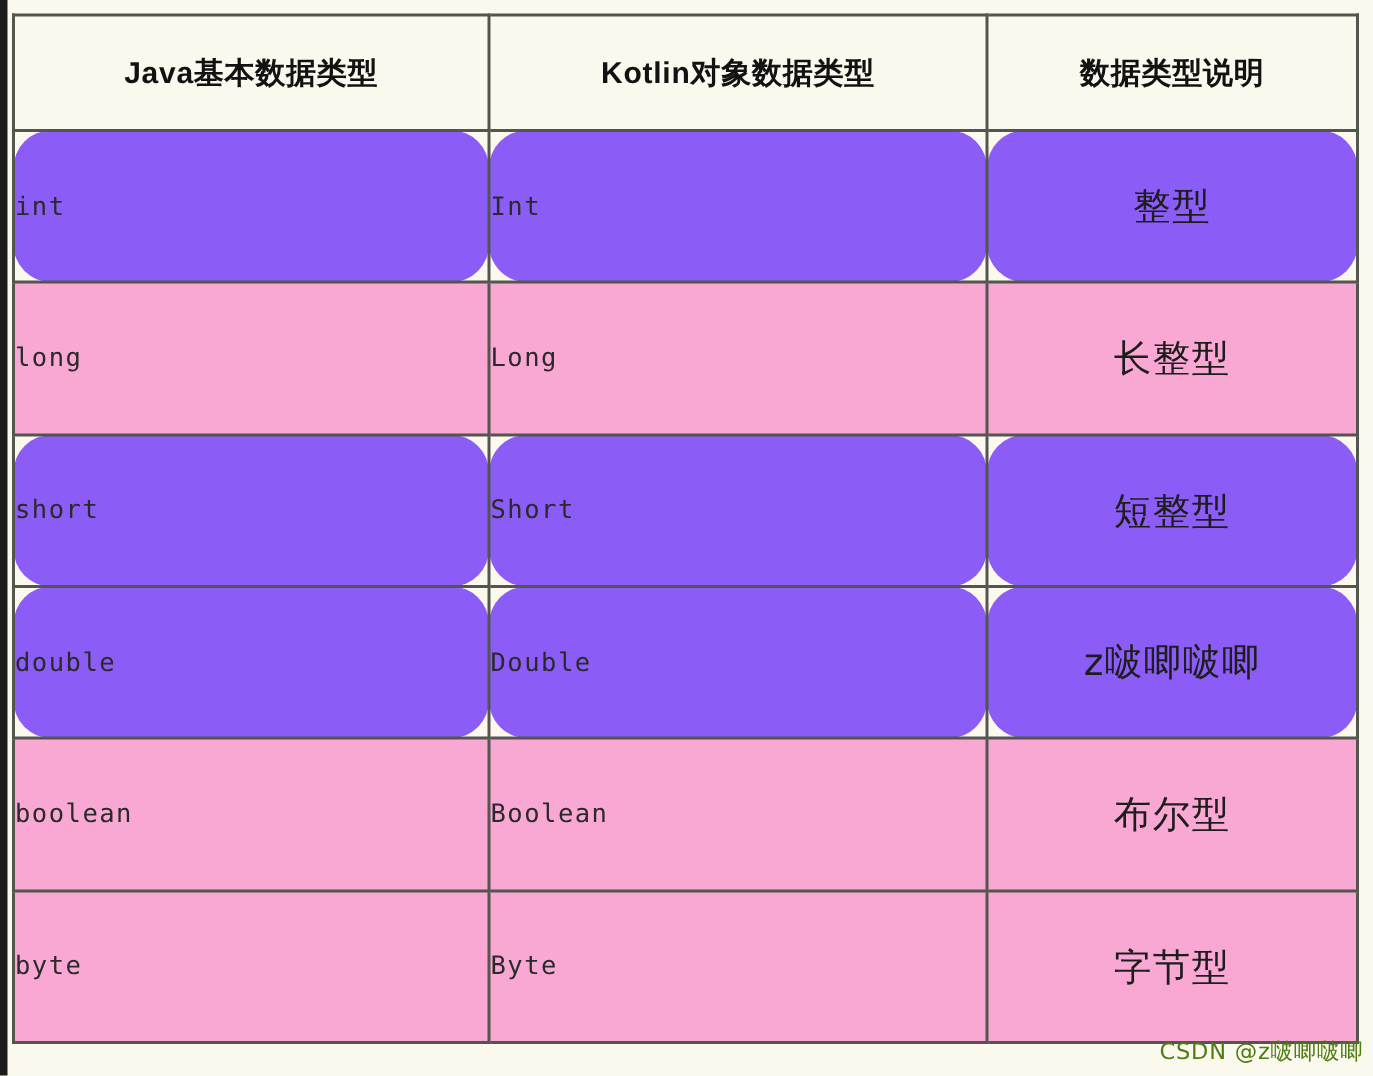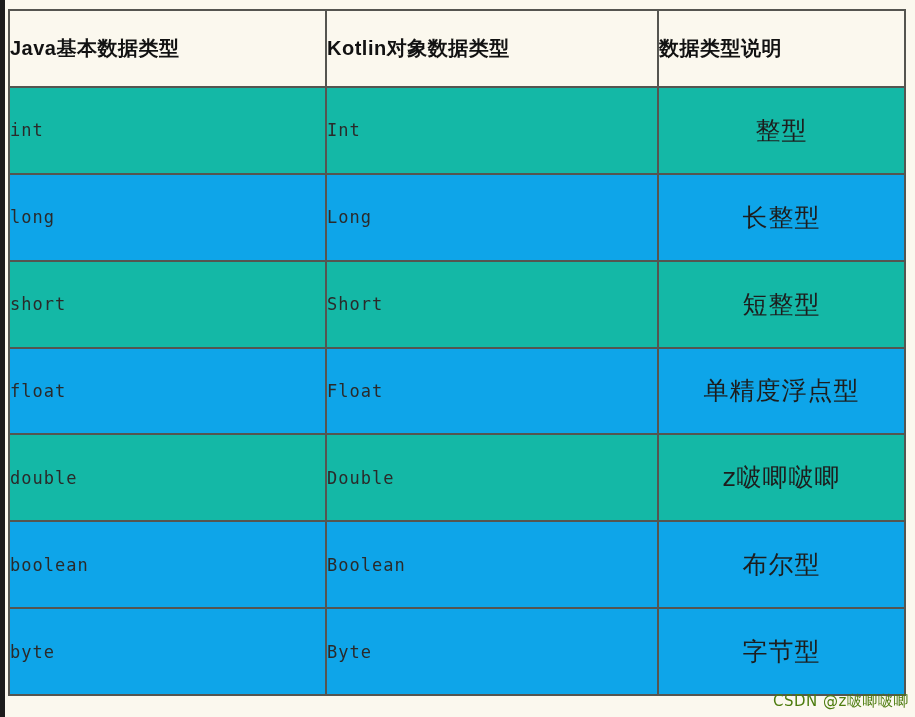--- a/index.html
+++ b/index.html
@@ -44,32 +44,32 @@
     vertical-align: middle;
   }
   col.c1 { width: 317px; }
   col.c2 { width: 332px; }
   col.c3 { width: 247px; }
 
   
   tr.header-row { height: 77px; }
   tr.header-row th {
     background: #fbf8ee;
-    text-align: left;
+    text-align: center;
     font-weight: bold;
     font-size: 20px;
     color: #121212;
     letter-spacing: 0.5px;
     font-family: "Liberation Sans", "DejaVu Sans", sans-serif;
   }
 
   
   tr.data-row { height: 76px; }
-  tr.row-cream td { background: #14b8a6; }
-  tr.row-blue  td { background: #0ea5e9; }
+  tr.row-cream td { background: #8b5cf6; border-radius: 25px; }
+  tr.row-blue  td { background: #f9a8d4; }
 
   td.cell-java,
   td.cell-kotlin {
     font-family: "DejaVu Sans Mono", "Liberation Mono", monospace;
     font-size: 17px;
     color: #2a2a2a;
     text-align: left;
     padding-left: 50px;
     letter-spacing: 1px;
   }
@@ -123,25 +123,20 @@
       <tr class="data-row row-blue">
         <td class="cell-java">long</td>
         <td class="cell-kotlin">Long</td>
         <td class="cell-desc">长整型</td>
       </tr>
       <tr class="data-row row-cream">
         <td class="cell-java">short</td>
         <td class="cell-kotlin">Short</td>
         <td class="cell-desc">短整型</td>
       </tr>
-      <tr class="data-row row-blue">
-        <td class="cell-java">float</td>
-        <td class="cell-kotlin">Float</td>
-        <td class="cell-desc">单精度浮点型</td>
-      </tr>
       <tr class="data-row row-cream">
         <td class="cell-java">double</td>
         <td class="cell-kotlin">Double</td>
         <td class="cell-desc">z啵唧啵唧</td>
       </tr>
       <tr class="data-row row-blue">
         <td class="cell-java">boolean</td>
         <td class="cell-kotlin">Boolean</td>
         <td class="cell-desc">布尔型</td>
       </tr>

